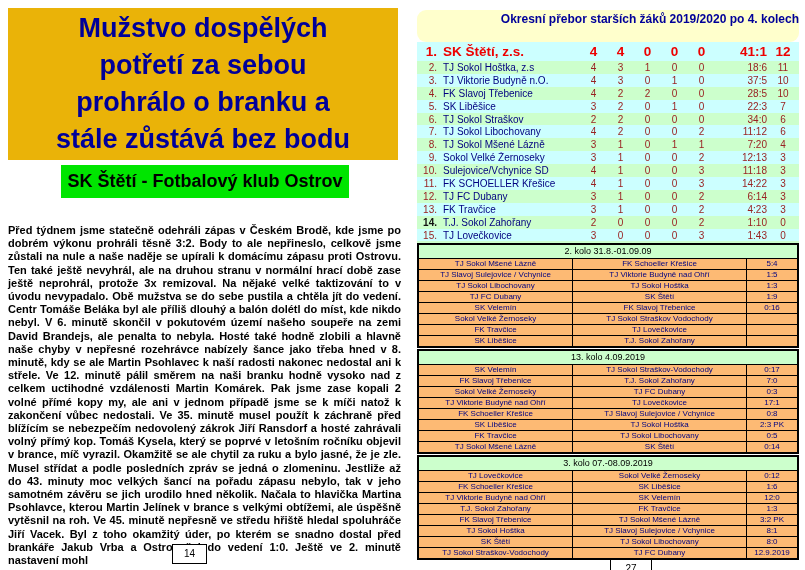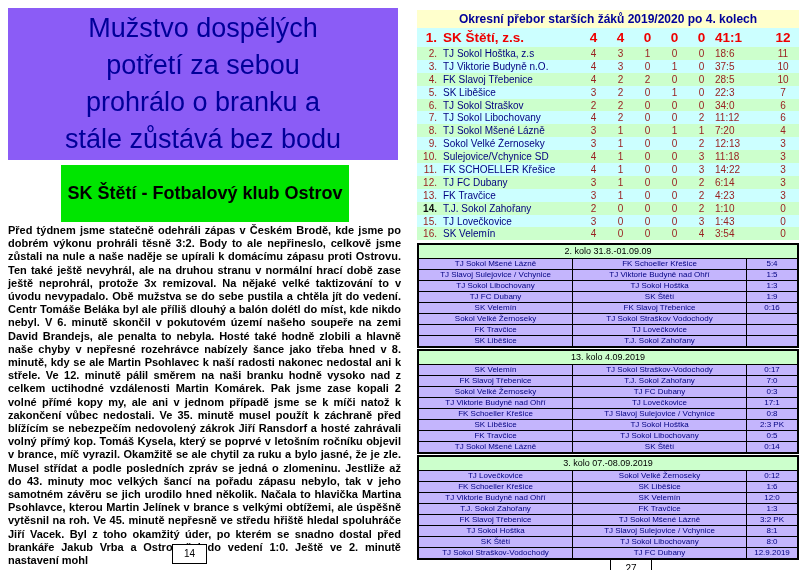--- a/index.html
+++ b/index.html
@@ -7,62 +7,62 @@
     width:805px;height:570px;background:#ffffff;position:relative;overflow:hidden;
     font-family:"Liberation Sans",sans-serif;
   }
   .page{position:absolute;top:0;height:570px;background:#fff;}
   #page-left{left:0;width:410px;}
   #page-right{left:412px;width:393px;}
 
   
   .headline{
     position:absolute;left:8px;top:8px;width:390px;height:152px;
-    background:#8b5cf6;color:#000099;font-weight:normal;
+    background:#eab308;color:#000099;font-weight:bold;
     font-size:27px;line-height:37px;text-align:center;
     display:flex;flex-direction:column;justify-content:center;
   }
   .match-header{position:absolute;left:0;top:165px;width:410px;text-align:center;}
   .match-header .gline{
     display:inline-block;background:#00e500;color:#000;
-    font-weight:bold;font-size:18px;line-height:25px;padding:16px 6px;white-space:pre;
+    font-weight:bold;font-size:18px;line-height:25px;padding:4px 6px;white-space:pre;
   }
   .article{
     position:absolute;left:8px;top:224px;width:393px;
     font-size:11px;line-height:13.2px;text-align:justify;color:#000;font-weight:bold;
   }
   .pagenum{
     position:absolute;border:1px solid #000;background:#fff;
     font-size:10px;text-align:center;line-height:18px;height:18px;
   }
   #pn-left{left:152px;top:544px;width:33px;margin-left:20px;}
   #pn-right{left:198px;top:551px;width:40px;margin-top:8px;}
 
   
   .league{position:absolute;left:5px;top:10px;width:382px;}
   .league-title{
     background:#ffffcc;color:#000099;font-weight:bold;
-    font-size:12px;height:18px;line-height:18px;text-align:center;white-space:nowrap;
+    font-size:12px;height:32px;line-height:18px;text-align:right;white-space:nowrap;border-radius:9px;
   }
   .lrow{display:flex;align-items:center;height:12.9px;font-size:10px;white-space:nowrap;}
   .lrow.row-cyan{background:#ccffff;}
   .lrow.row-green{background:#ccffcc;}
   .lrow .rank{width:26px;text-align:right;padding-right:6px;box-sizing:border-box;color:#992222;}
   .lrow .team{flex:1;color:#000080;overflow:hidden;}
   .lrow .num{width:27px;text-align:center;color:#992222;}
-  .lrow .score{width:52px;text-align:left;color:#992222;}
+  .lrow .score{width:52px;text-align:right;color:#992222;}
   .lrow .pts{width:32px;text-align:center;color:#992222;}
   .lrow.leader{height:19px;font-size:13.5px;font-weight:bold;}
   .lrow.leader .rank,.lrow.leader .team,.lrow.leader .num,
   .lrow.leader .score,.lrow.leader .pts{color:#ee0000;}
   .lrow.emph .rank{font-weight:bold;color:#111;}
 
   
   .rounds{position:absolute;left:5px;top:243px;width:382px;}
-  .round{border:2px solid #000;margin-bottom:1px;background:#c4b5fd;box-sizing:border-box;}
+  .round{border:2px solid #000;margin-bottom:1px;background:#fdba74;box-sizing:border-box;}
   .round-title{
     background:#ccffcc;color:#000;text-align:center;
     font-size:9px;height:13px;line-height:13px;border-bottom:1px solid #000;white-space:nowrap;
   }
   .mrow{display:flex;height:10px;line-height:10px;font-size:8px;color:#000080;white-space:nowrap;}
   .mrow + .mrow{border-top:1px solid #000;}
   .mrow .home{width:153px;text-align:center;border-right:1px solid #000;overflow:hidden;}
   .mrow .away{flex:1;text-align:center;border-right:1px solid #000;overflow:hidden;}
   .mrow .res{width:50px;text-align:center;overflow:hidden;}
 </style>

